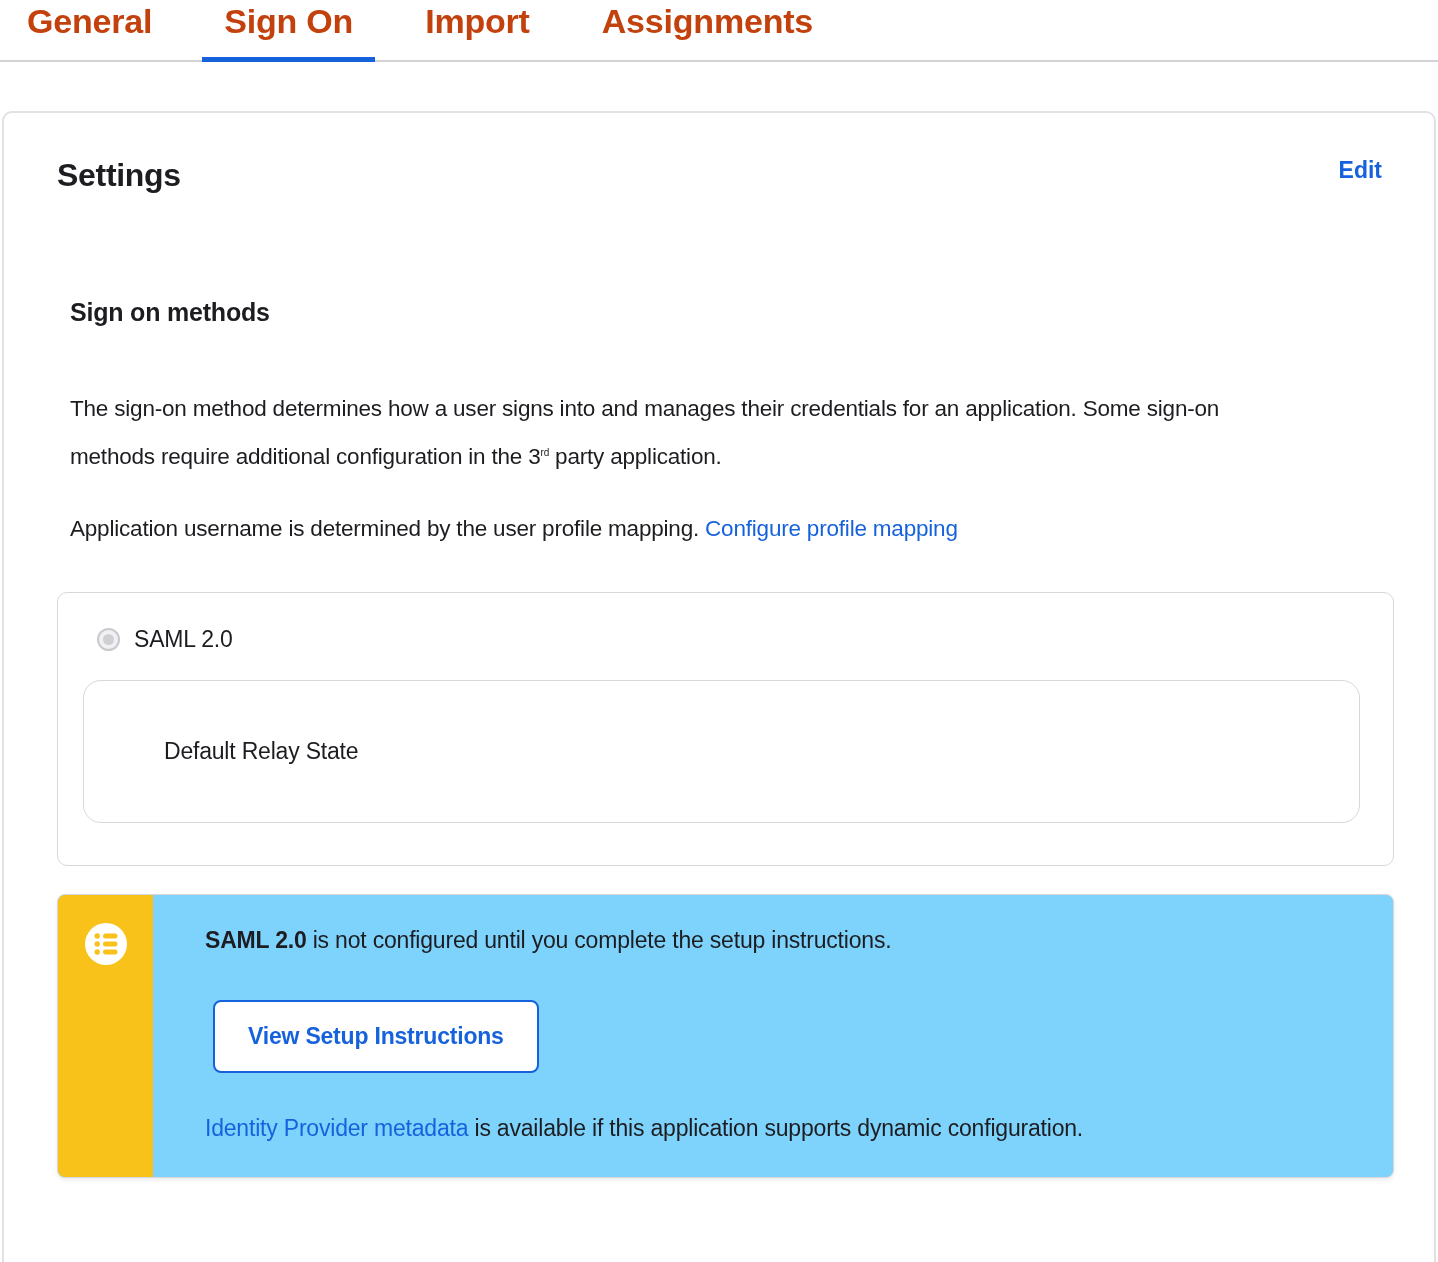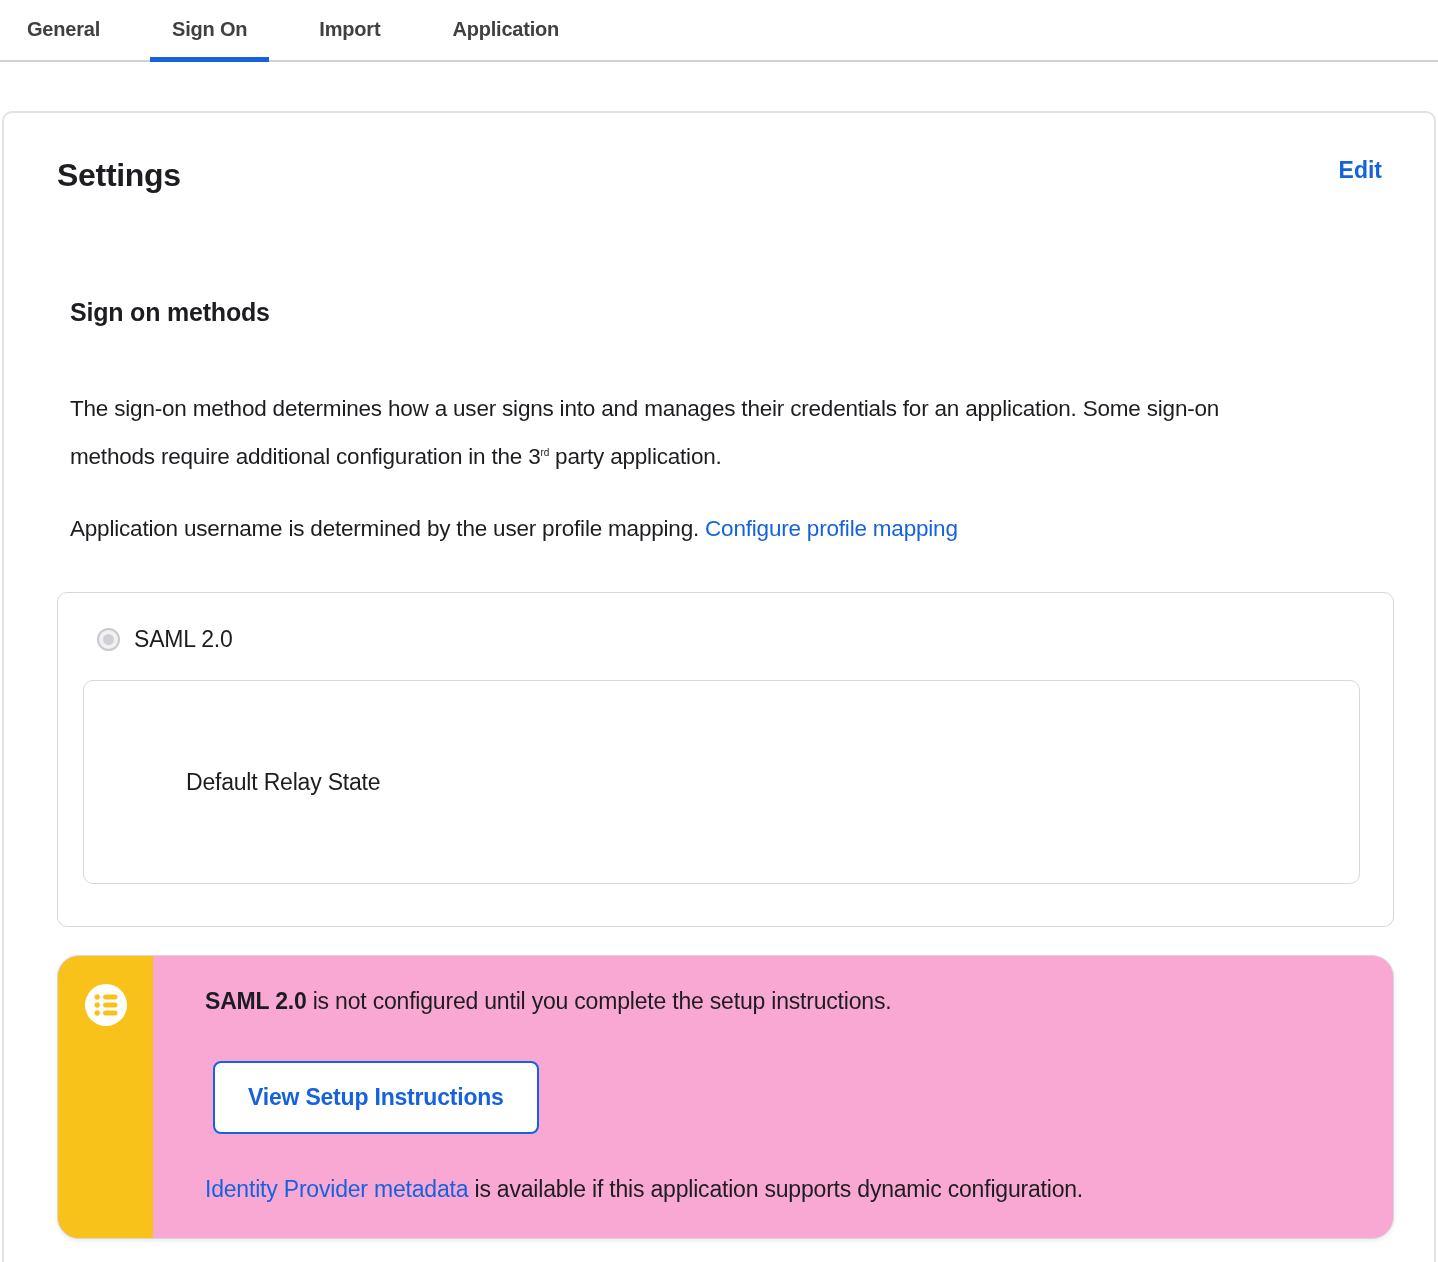--- a/index.html
+++ b/index.html
@@ -2,21 +2,21 @@
 <html><head>
 <meta charset="utf-8">
 <style>
   * { margin:0; padding:0; box-sizing:border-box; }
   html,body { width:1438px; height:1262px; background:#ffffff; overflow:hidden;
               font-family:"Liberation Sans", sans-serif; color:#1d1d21; }
 
   
   .tabbar { display:flex; align-items:flex-end; height:62px; padding-left:5px;
             border-bottom:2px solid #d2d2d5; }
-  .tab { font-size:20px; font-weight:700; color:#404040; padding:0 22px 16px;
+  .tab { font-size:34px; font-weight:700; color:#c2410c; padding:0 22px 16px;
          margin-right:28px; border-bottom:5px solid transparent; margin-bottom:-2px;
          cursor:pointer; white-space:nowrap; letter-spacing:-0.2px; }
   .tab.active { border-bottom-color:#1662dd; }
 
   
   .card { margin:49px 2px 0 2px; width:1434px; height:1165px;
           border:2px solid #e2e2e5; border-radius:10px; background:#fff; }
 
   .card-header { display:flex; justify-content:space-between; align-items:flex-start;
                  padding:44px 52px 0 53px; }
@@ -35,47 +35,47 @@
 
   
   .method-box { margin:39px 40px 0 53px; border:1.5px solid #d8d8dc; border-radius:10px; }
   .radio-row { display:flex; align-items:center; gap:14px; padding:33px 0 0 39px; }
   .radio { width:23px; height:23px; border-radius:50%; border:2px solid #c9c9ce;
            background:#f1f1f3; position:relative; flex:none; cursor:pointer; }
   .radio::after { content:""; position:absolute; inset:4px; border-radius:50%;
                   background:#cfcfd4; }
   .radio-label { font-size:23px; letter-spacing:-0.2px; }
 
-  .relay-box { margin:27px 33px 42px 25px; height:204px; border:1.5px solid #d8d8dc;
-               border-radius:10px; display:flex; align-items:center; padding-left:102px; }
+  .relay-box { margin:27px 33px 42px 25px; height:143px; border:1.5px solid #d8d8dc;
+               border-radius:18px; display:flex; align-items:center; padding-left:80px; }
   .relay-label { font-size:23px; letter-spacing:-0.2px; }
 
   
   .callout { margin:28px 40px 0 53px; height:284px; border:1.5px solid #d8d8dc;
-             border-radius:22px; display:flex; overflow:hidden;
-             box-shadow:0 2px 4px rgba(0,0,0,0.08); background:#f9a8d4; }
+             border-radius:8px; display:flex; overflow:hidden;
+             box-shadow:0 2px 4px rgba(0,0,0,0.08); background:#7dd3fc; }
   .callout-strip { width:95px; flex:none; background:#f9c21b; display:flex;
                    justify-content:center; align-items:flex-start; padding-top:27px; }
   .callout-body { padding:32px 40px 0 52px; }
   .callout-msg { font-size:23px; letter-spacing:-0.2px; }
   .callout-msg .bold { font-weight:700; }
   .setup-btn { margin-top:46px; display:inline-block; padding:21px 33px;
                border:2px solid #1662dd; border-radius:8px; background:#fff;
                color:#1662dd; font-size:23px; font-weight:700; cursor:pointer;
                font-family:"Liberation Sans", sans-serif; letter-spacing:-0.2px;margin-left:8px; }
   .callout-footer { margin-top:42px; font-size:23px; letter-spacing:-0.2px; }
 </style>
 </head>
 <body>
 
 <nav class="tabbar">
   <div class="tab">General</div>
   <div class="tab active">Sign On</div>
   <div class="tab">Import</div>
-  <div class="tab">Application</div>
+  <div class="tab">Assignments</div>
 </nav>
 
 <section class="card">
 
   <div class="card-header">
     <h1 class="page-title">Settings</h1>
     <a class="edit-link">Edit</a>
   </div>
 
   <h2 class="section-heading">Sign on methods</h2>

